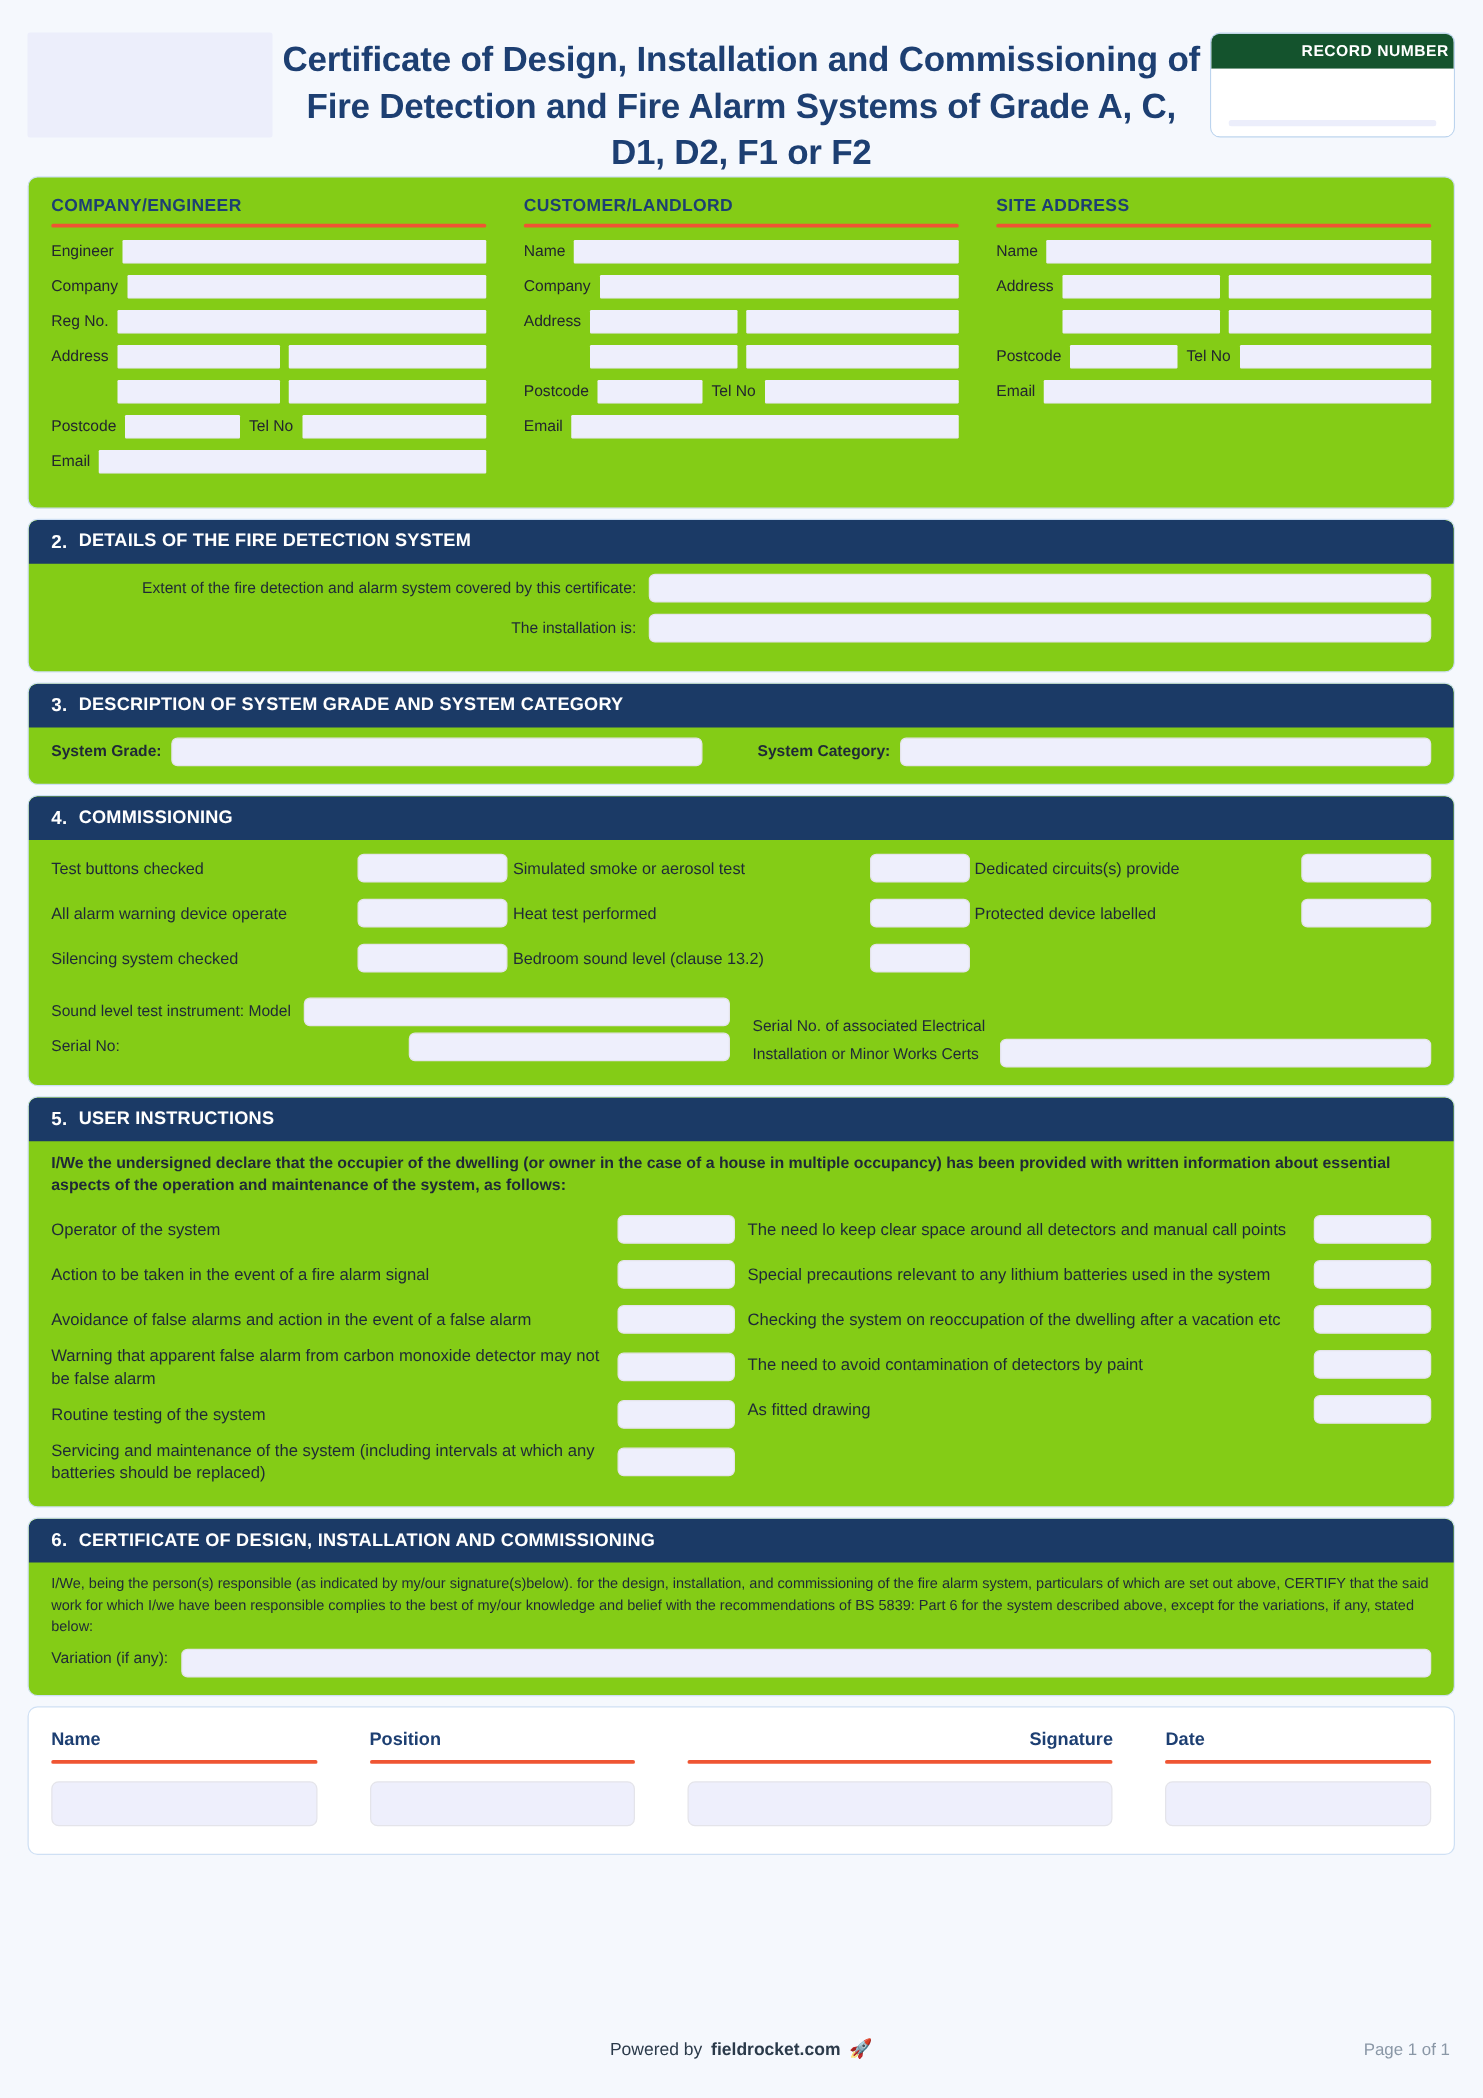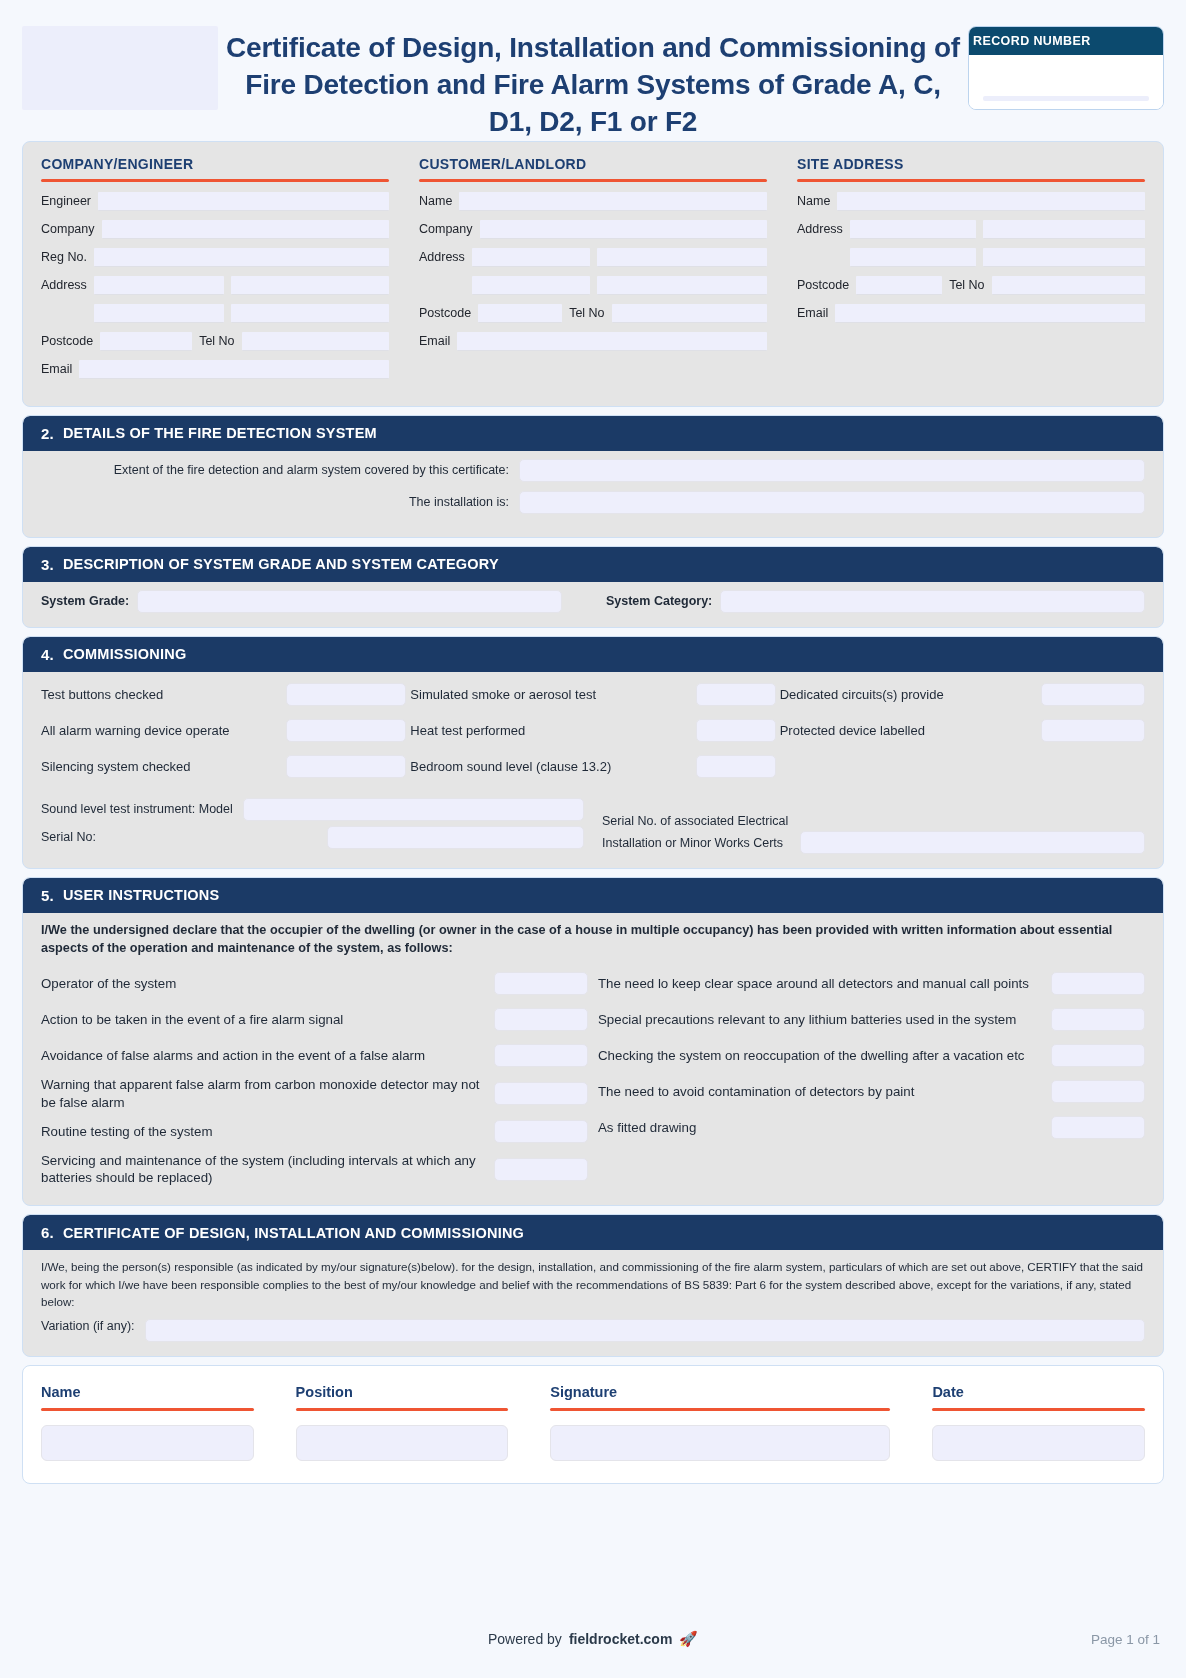--- a/index.html
+++ b/index.html
@@ -17,30 +17,30 @@
   .title {
     flex:1 1 auto; text-align:center;
     font-size:28px; line-height:1.32; font-weight:bold; color:#1d3f72;
     letter-spacing:-0.2px; padding:12px 6px 0 6px;
   }
   .record-box {
     width:196px; flex:0 0 auto; margin-top:8px;
     border:1px solid #bcd4ee; border-radius:8px; overflow:hidden; background:#fff;
   }
   .record-head {
-    background:#0c4a6e; color:#fff; font-size:12.5px; font-weight:bold;
-    text-align:left; padding:7px 4px; letter-spacing:0.4px;
+    background:#14532d; color:#fff; font-size:12.5px; font-weight:bold;
+    text-align:right; padding:7px 4px; letter-spacing:0.4px;
   }
   .record-body { height:54px; background:#fff; position:relative; }
   .record-line { position:absolute; left:14px; right:14px; bottom:8px; height:5px; background:#eceefb; border-radius:2px; }
 
   
   .wrap { padding:0 22px; }
   .card {
-    background:#e5e5e5; border:1px solid #cfe0f4; border-radius:8px;
+    background:#84cc16; border:1px solid #cfe0f4; border-radius:8px;
     margin-bottom:8px; overflow:hidden;
   }
   .sec-head {
     background:#1b3a66; color:#fff; border-radius:7px 7px 0 0;
     font-size:14.5px; font-weight:bold; letter-spacing:0.2px;
     padding:9px 18px; display:flex; gap:9px; align-items:center;
   }
   .sec-head .num { font-size:15px; }
   .sec-body { padding:8px 18px 14px 18px; }
 
@@ -94,21 +94,21 @@
 
   
   .s6text { font-size:11.6px; line-height:1.5; margin-bottom:8px; }
   .s6row { display:flex; gap:10px; }
   .s6lab { font-size:12.5px; white-space:nowrap; }
 
   
   .sig-card { background:#fff; border:1px solid #cfe0f4; border-radius:8px; padding:18px 18px 22px 18px; margin-bottom:10px; }
   .sig-grid { display:flex; gap:42px; }
   .sig-col { flex:1 1 0; }
-  .sig-col.wide { flex:1.6 1 0; }
+  .sig-col.wide { flex:1.6 1 0;text-align:right; }
   .sig-title { font-size:14.5px; font-weight:bold; color:#1d3f72; }
   .sig-rule { height:3px; background:#ef5533; margin:8px 0 14px 0; border-radius:2px; }
   .sig-field { height:36px; border:1px solid #e4e4ea; border-radius:6px; background:#eeeffc; }
 
   
   .footer { position:absolute; left:0; right:0; bottom:26px; padding:0 26px; display:flex; align-items:center; }
   .powered { margin:4px auto; font-size:14px; color:#2b3a4a; display:flex; align-items:center; gap:7px; }
   .powered .brand { font-weight:bold; }
   .rocket { font-size:15px; }
   .pagenum { position:absolute; right:26px; font-size:13.5px; color:#8a97a6; }

